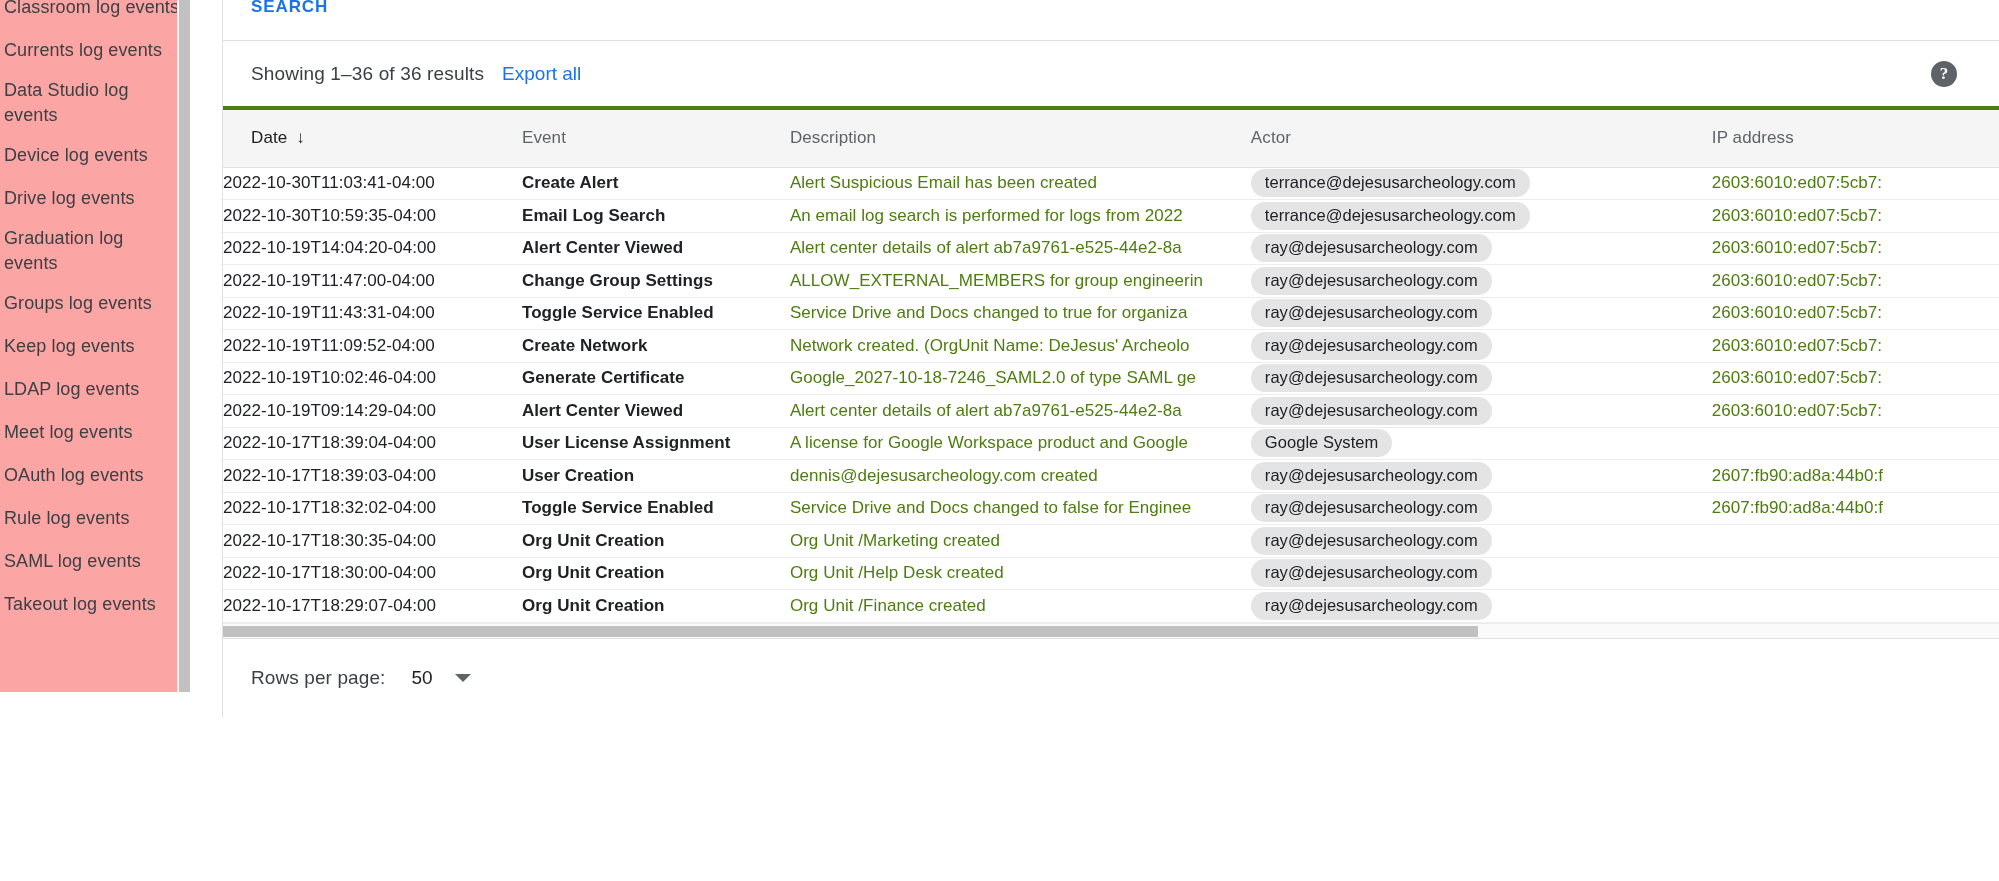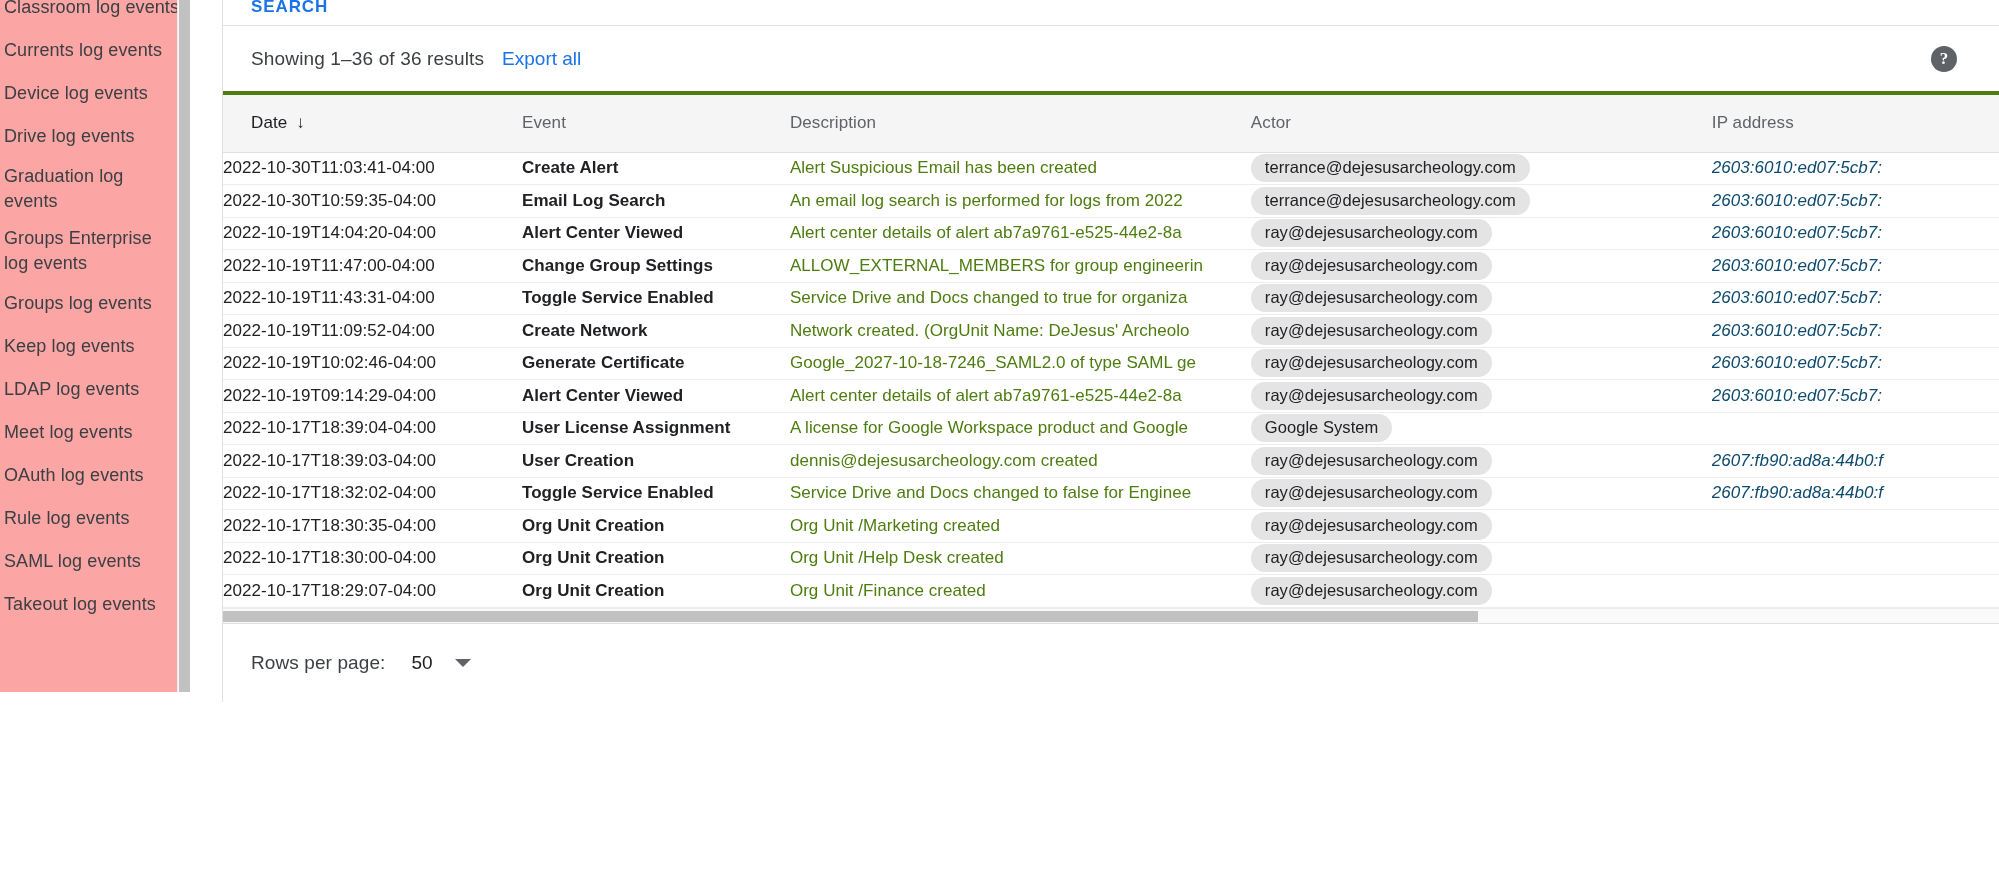--- a/index.html
+++ b/index.html
@@ -80,21 +80,21 @@
 
   .card {
     position: relative;
     width: 100%;
     background: #ffffff;
     border-left: 1px solid #e0e0e0;
   }
 
   
   .search-row {
-    height: 26px;
+    height: 41px;
     display: flex;
     align-items: flex-start;
     padding-left: 28px;
     border-bottom: 1px solid #e0e0e0;
   }
   .search-link {
     color: #1a73e8;
     font-size: 17px;
     font-weight: 600;
     letter-spacing: 0.9px;
@@ -209,21 +209,21 @@
   .chip {
     display: inline-block;
     background: #e4e4e4;
     border-radius: 16px;
     padding: 4px 14px 5px 14px;
     font-size: 16.5px;
     color: #202124;
     line-height: 19px;
     white-space: nowrap;
   }
-  .ip-text { color: #0c4a6e; font-style: italic; }
+  .ip-text { color: #4d7c0f; }
 
   
   .h-scroll {
     position: relative;
     height: 16px;
     background: #fafafa;
     border-top: 1px solid #ececec;
     border-bottom: 1px solid #e0e0e0;
   }
   .h-scroll-thumb {
@@ -306,30 +306,30 @@
 
   <nav class="sidebar">
     <div class="sidebar-list" id="sidebar-list">
         <div class="sidebar-item">
           <span>Classroom log events</span>
         </div>
         <div class="sidebar-item">
           <span>Currents log events</span>
         </div>
         <div class="sidebar-item">
+          <span>Data Studio log events</span>
+        </div>
+        <div class="sidebar-item">
           <span>Device log events</span>
         </div>
         <div class="sidebar-item">
           <span>Drive log events</span>
         </div>
         <div class="sidebar-item">
           <span>Graduation log events</span>
-        </div>
-        <div class="sidebar-item">
-          <span>Groups Enterprise log events</span>
         </div>
         <div class="sidebar-item">
           <span>Groups log events</span>
         </div>
         <div class="sidebar-item">
           <span>Keep log events</span>
         </div>
         <div class="sidebar-item">
           <span>LDAP log events</span>
         </div>

